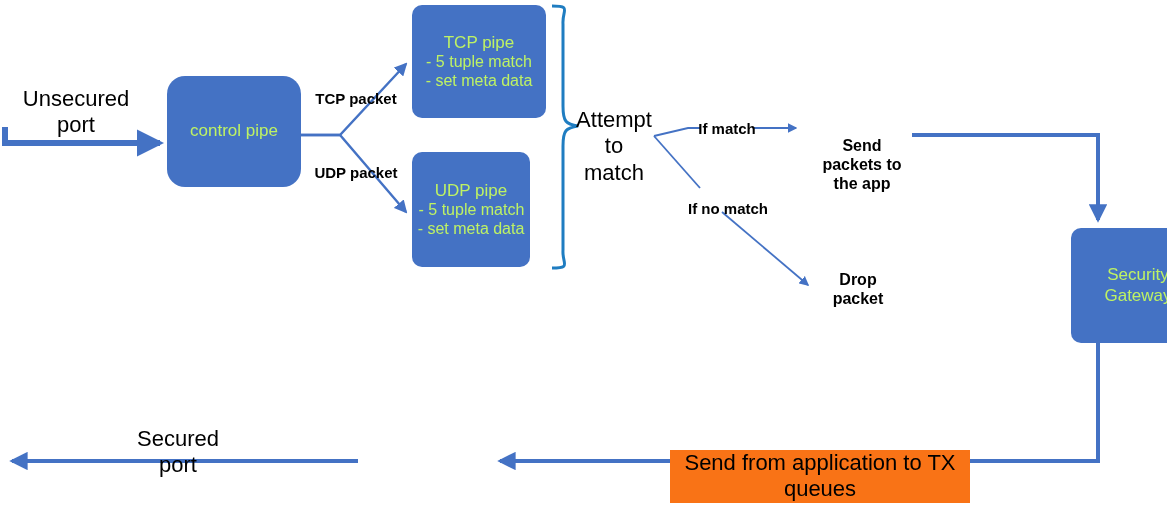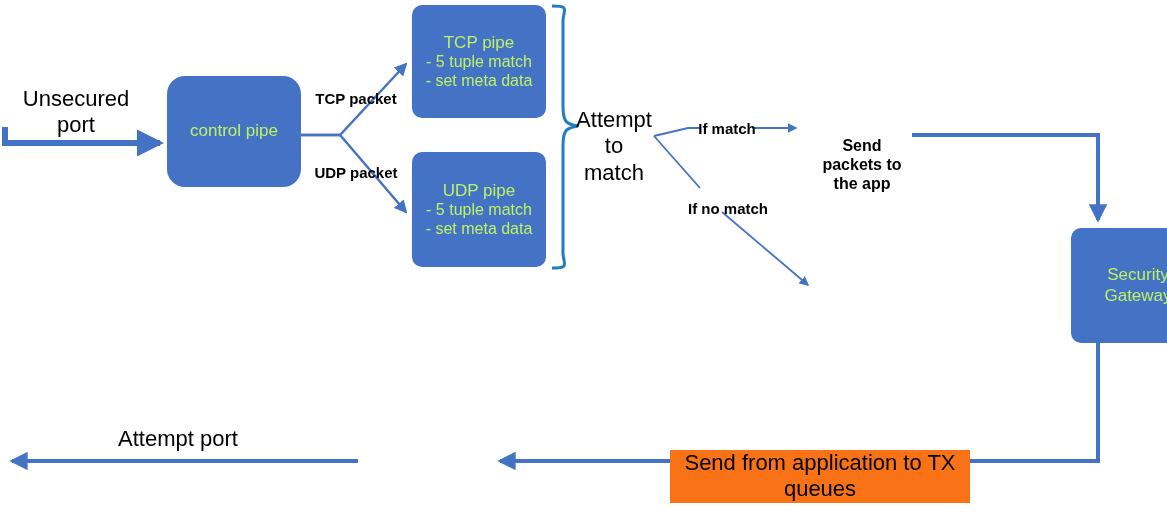--- a/index.html
+++ b/index.html
@@ -110,21 +110,21 @@
   <div class="node" style="left:167px; top:76px; width:134px; height:111px;border-radius:18px;">
     <div class="title">control pipe</div>
   </div>
 
   <div class="node" style="left:412px; top:5px; width:134px; height:113px;">
     <div class="title">TCP pipe</div>
     <div class="sub">- 5 tuple match
 - set meta data</div>
   </div>
 
-  <div class="node" style="left:412px; top:152px; width:134px; height:115px;">
+  <div class="node" style="left:412px; top:152px; width:118px; height:115px;text-align:right;">
     <div class="title">UDP pipe</div>
     <div class="sub">- 5 tuple match
 - set meta data</div>
   </div>
 
   <div class="node" style="left:1032px; top:228px; width:134px; height:115px;margin-left:39px;">
     <div class="title">Security
 Gateway</div>
   </div>
 
@@ -140,18 +140,20 @@
 to match</div>
 
   <div class="label bold" style="left:697px; top:120px; width:60px;">If match</div>
 
   <div class="label bold" style="left:684px; top:200px; width:88px;">If no match</div>
 
   <div class="label bold-lg" style="left:812px; top:96px; width:100px;margin-top:40px;">Send
 packets to
 the app</div>
 
+  <div class="label bold-lg" style="left:812px; top:270px; width:92px;">Drop
+packet</div>
 
   <div class="label plain" style="left:670px; top:450px; width:300px; background:#f97316;">Send from application to TX queues</div>
 
-  <div class="label plain" style="left:118px; top:426px; width:120px;">Attempt port</div>
+  <div class="label plain" style="left:118px; top:426px; width:120px;">Secured port</div>
 
 </div>
 
 </body></html>

